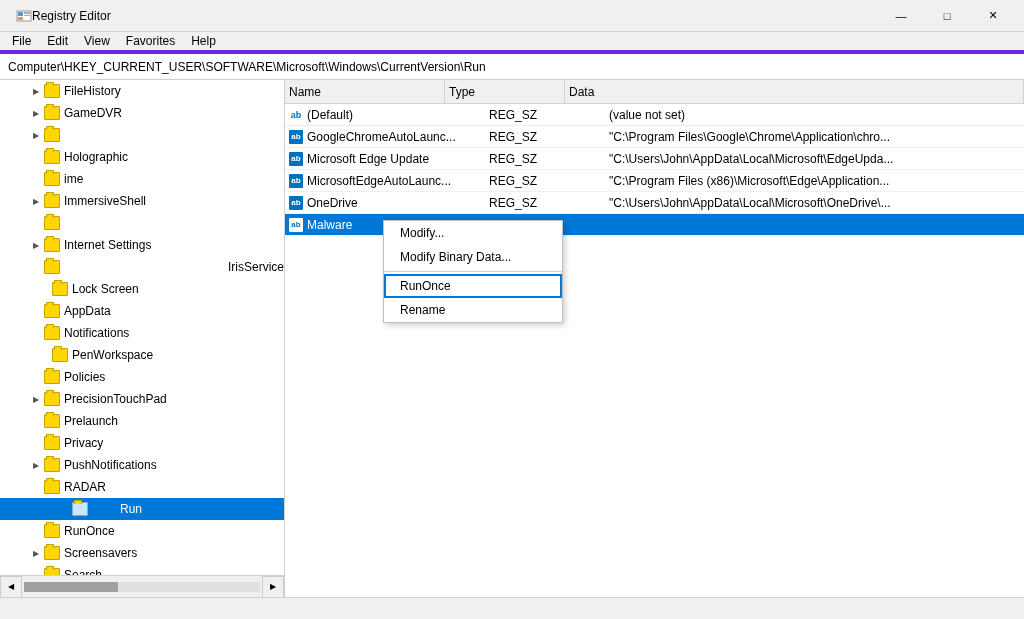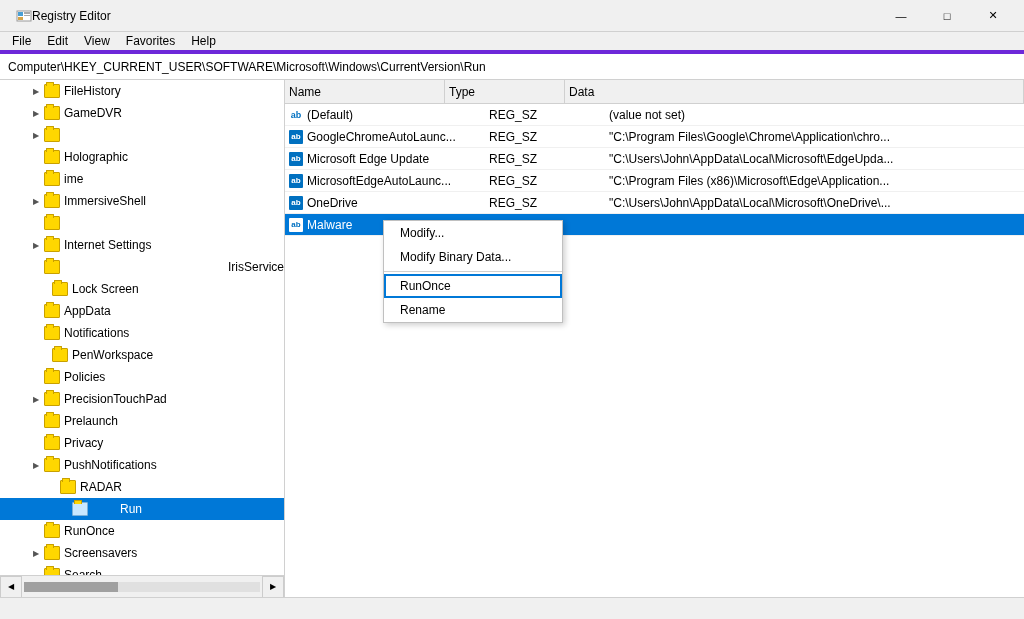--- a/index.html
+++ b/index.html
@@ -415,21 +415,21 @@
         <div class="tree-item" style="padding-left: 28px;">
           <span class="arrow" style="color: rgb(85, 85, 85);"></span>
           <span class="folder-icon"></span>
           <span class="label">Privacy</span>
         </div>
         <div class="tree-item" style="padding-left: 28px;">
           <span class="arrow" style="color: rgb(85, 85, 85);">▶</span>
           <span class="folder-icon"></span>
           <span class="label">PushNotifications</span>
         </div>
-        <div class="tree-item" style="padding-left: 44px;">
+        <div class="tree-item" style="padding-left: 28px;">
           <span class="arrow" style="color: rgb(85, 85, 85);"></span>
           <span class="folder-icon"></span>
           <span class="label">RADAR</span>
         </div>
         <div class="tree-item selected" style="padding-left: 28px;">
           <span class="arrow" style="color: rgb(255, 255, 255);"></span>
           <span class="folder-icon" style="background: rgb(200, 232, 255); border-color: rgb(122, 176, 216);"></span>
           <span class="label">Run</span>
         </div>
         <div class="tree-item" style="padding-left: 28px;">

